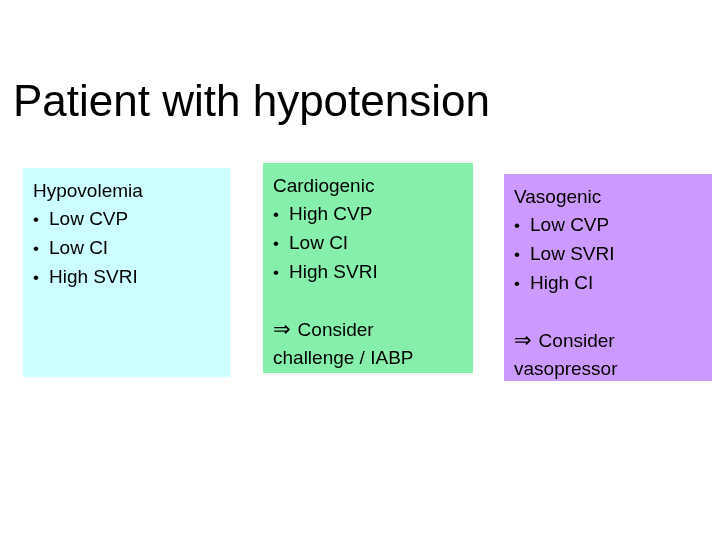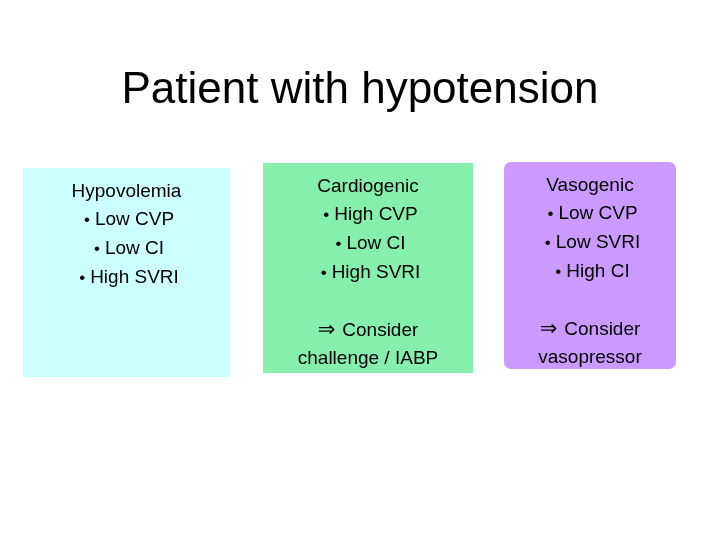--- a/index.html
+++ b/index.html
@@ -14,40 +14,39 @@
     background: #ffffff;
     overflow: hidden;
     font-family: "Liberation Sans", sans-serif;
     color: #000000;
   }
   .title {
     position: absolute;
     top: 62px;
     left: 0;
     right: 0;
-    margin: 0;
-    text-align: center;
+    margin: 13px;
+    text-align: left;
     font-size: 44px;
     font-weight: 400;
     line-height: 52px;
     color: #000000;
     white-space: nowrap;
   }
   .box {
     position: absolute;
     box-sizing: border-box;
     padding: 9px 10px;
     font-size: 19px;
     line-height: 28px;
     color: #000000;
-    text-align: center;
   }
   .box-1 { left: 23px;  top: 168px; width: 207px; height: 209px; }
   .box-2 { left: 263px; top: 163px; width: 210px; height: 210px; }
-  .box-3 { left: 504px; top: 162px; width: 172px; height: 207px; border-radius: 7px; }
+  .box-3 { left: 504px; top: 174px; width: 208px; height: 207px; }
   .heading { font-weight: 400; }
   .bullet-line { white-space: nowrap; }
   .bullet {
     display: inline-block;
     width: 16px;
     font-size: 17px;
   }
   .action { margin-top: 28px; }
   .arrow {
     display: inline-block;

